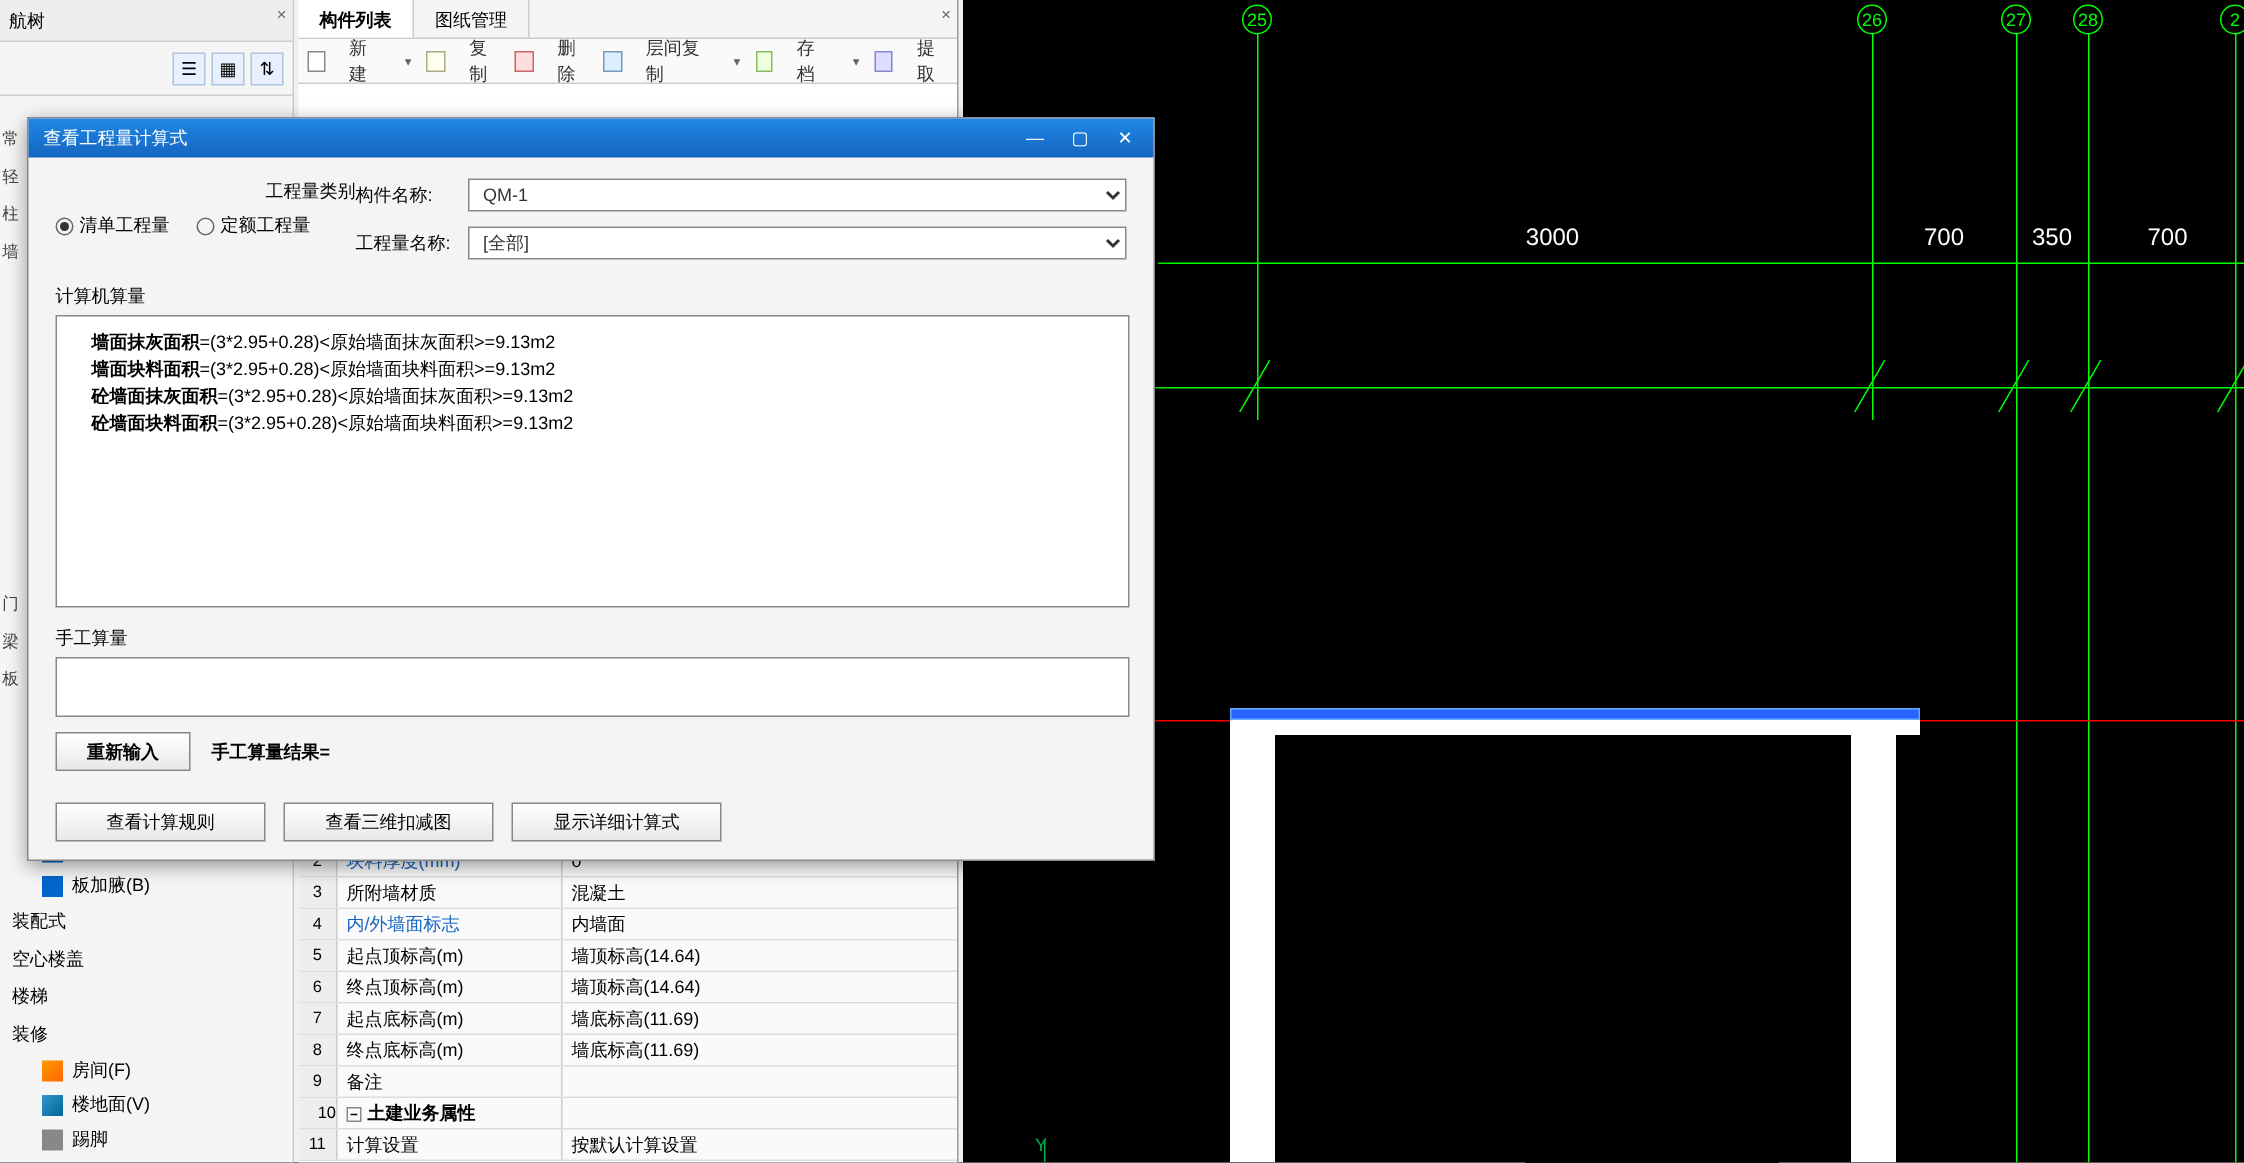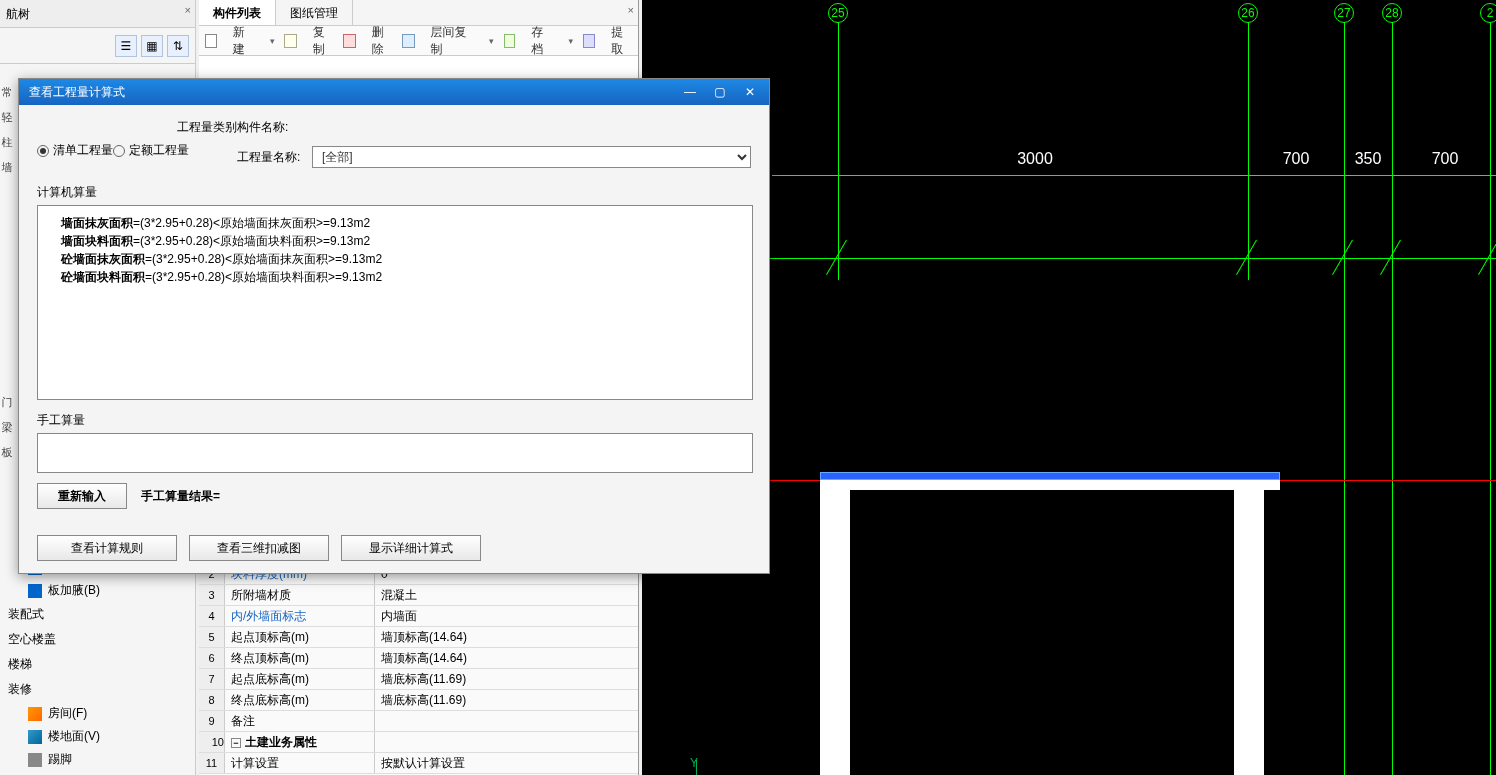--- a/index.html
+++ b/index.html
@@ -69,21 +69,21 @@
     
     .dialog { position: absolute; left: 18px; top: 78px; width: 752px; height: 496px; background: #f4f4f4; border: 1px solid #888; box-shadow: 0 3px 12px rgba(0,0,0,.4); }
     .dlg-title { height: 26px; background: linear-gradient(#1e88e5, #1565c0); color: #fff; display: flex; align-items: center; padding-left: 10px; }
     .dlg-controls { position: absolute; right: 4px; top: 0; display: flex; }
     .dlg-ctrl { width: 30px; height: 26px; display: flex; align-items: center; justify-content: center; color: #fff; cursor: pointer; }
     .dlg-body { padding: 14px 18px; }
     .dlg-row { display: flex; align-items: center; margin-bottom: 10px; }
     .dlg-label { width: 75px; }
     .dlg-select { flex: 1; height: 22px; border: 1px solid #888; padding: 0 5px; background: #fff; color: #333; }
     .dlg-select.ro { background:#fff; }
-    .radio-group { display: flex; margin-bottom: 10px; }
+    .radio-group { display: flex; gap: 18px; margin-bottom: 10px; }
     .radio-opt { display: flex; align-items: center; gap: 4px; cursor: pointer; }
     .radio-circle { width: 12px; height: 12px; border: 1px solid #666; border-radius: 50%; display: inline-block; position: relative; }
     .radio-circle.on::after { content:""; position:absolute; left:2px; top:2px; width:6px; height:6px; background:#333; border-radius:50%; }
     .section-head { margin-top: 6px; margin-bottom: 4px; }
     .calc-box { width: 716px; height: 195px; border: 1px solid #888; background: #fff; padding: 8px 23px; overflow: auto; }
     .calc-line { line-height: 18px; }
     .calc-line b { font-weight: bold; }
     .manual-box { width: 716px; height: 40px; border: 1px solid #888; background: #fff; margin-bottom: 10px; }
     .result-row { display: flex; align-items: center; gap: 14px; font-weight: bold; }
     .btn { display: inline-flex; align-items: center; justify-content: center; height: 26px; padding: 0 20px; border: 1px solid #888; background: linear-gradient(#fff,#e8e8e8); cursor: pointer; }
@@ -283,20 +283,21 @@
             </div>
           <div class="radio-opt">
               <span class="radio-circle"></span>
               <span>定额工程量</span>
             </div>
         </div>
       </div>
       <div class="top-right">
         <div class="dlg-row">
           <span class="dlg-label">构件名称:</span>
+          <select class="dlg-select ro"><option>QM-1</option></select>
         </div>
         <div class="dlg-row">
           <span class="dlg-label">工程量名称:</span>
           <select class="dlg-select"><option>[全部]</option></select>
         </div>
       </div>
     </div>
 
     <div class="section-head">计算机算量</div>
     <div class="calc-box" id="calc-box">

